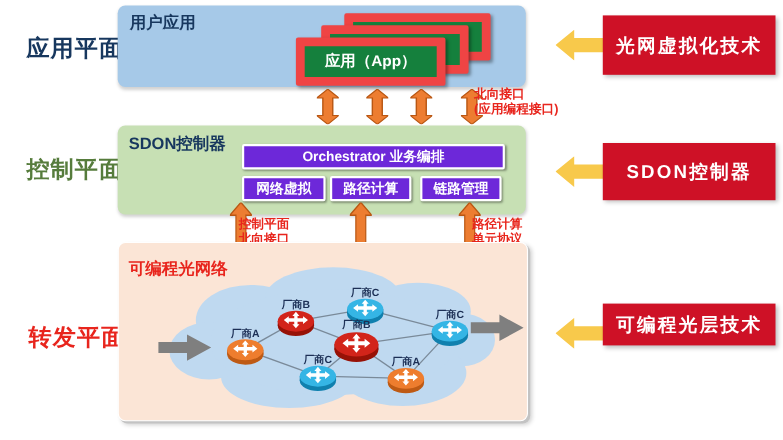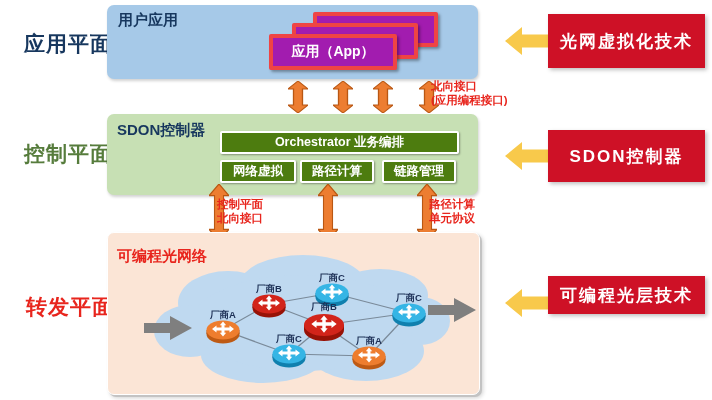--- a/index.html
+++ b/index.html
@@ -7,33 +7,33 @@
          font-family:"Liberation Sans","DejaVu Sans",sans-serif;overflow:hidden;}
   .abs{position:absolute;margin-left:16px;}
   .side-label{font-weight:bold;font-size:21px;letter-spacing:1px;white-space:nowrap;}
   .side-app{color:#17375E;}
   .side-ctl{color:#567C3C;}
   .side-fwd{color:#E8251D;}
 
   .plane-box{position:absolute;left:107px;width:371px;border-radius:7px;}
   .app-plane{top:5px;height:74px;background:#A6C9E8;box-shadow:1px 2px 3px rgba(0,0,0,.18);}
   .ctl-plane{top:114px;height:81px;background:#C7E0B4;box-shadow:1px 2px 3px rgba(0,0,0,.18);}
-  .fwd-plane{top:232px;height:161px;background:#FBE5D6;border:1px solid #ffffff;
+  .fwd-plane{top:220px;height:161px;background:#FBE5D6;border:1px solid #ffffff;
              box-shadow:2px 2px 0 #c3c3c3,3px 3px 4px rgba(0,0,0,.18);}
 
   .box-label{position:absolute;font-weight:bold;font-size:15px;white-space:nowrap;}
   .navy{color:#17375E;}
   .redtxt{color:#E8251D;}
 
-  .stack{position:absolute;background:#a21caf;border:4px solid #ef4444;border-radius:2px;
+  .stack{position:absolute;background:#15803d;border:8px solid #ef4444;border-radius:2px;
          box-shadow:2px 2px 3px rgba(0,0,0,.35);}
   .stack-front{display:flex;align-items:center;justify-content:center;
                color:#fff;font-weight:bold;font-size:14px;}
 
-  .greenbox{position:absolute;background:#4d7c0f;border:2px solid #fff;border-radius:2px;
+  .greenbox{position:absolute;background:#6d28d9;border:2px solid #fff;border-radius:2px;
             box-shadow:1px 1px 2px rgba(0,0,0,.35);display:flex;align-items:center;justify-content:center;
             color:#fff;font-weight:bold;font-size:12.5px;white-space:nowrap;}
 
   .dbl-arrow svg,.yellow-arrow svg{display:block;width:100%;height:100%;}
 
   .proto-label{position:absolute;color:#E8251D;font-weight:bold;font-size:11.5px;line-height:1.22;white-space:nowrap;}
   .nb-label{position:absolute;left:431px;top:79px;width:102px;text-align:left;
             color:#E8251D;font-weight:bold;font-size:11.5px;line-height:1.25;white-space:nowrap;}
 
   .redbox{position:absolute;left:548px;width:157px;background:#CE1126;

